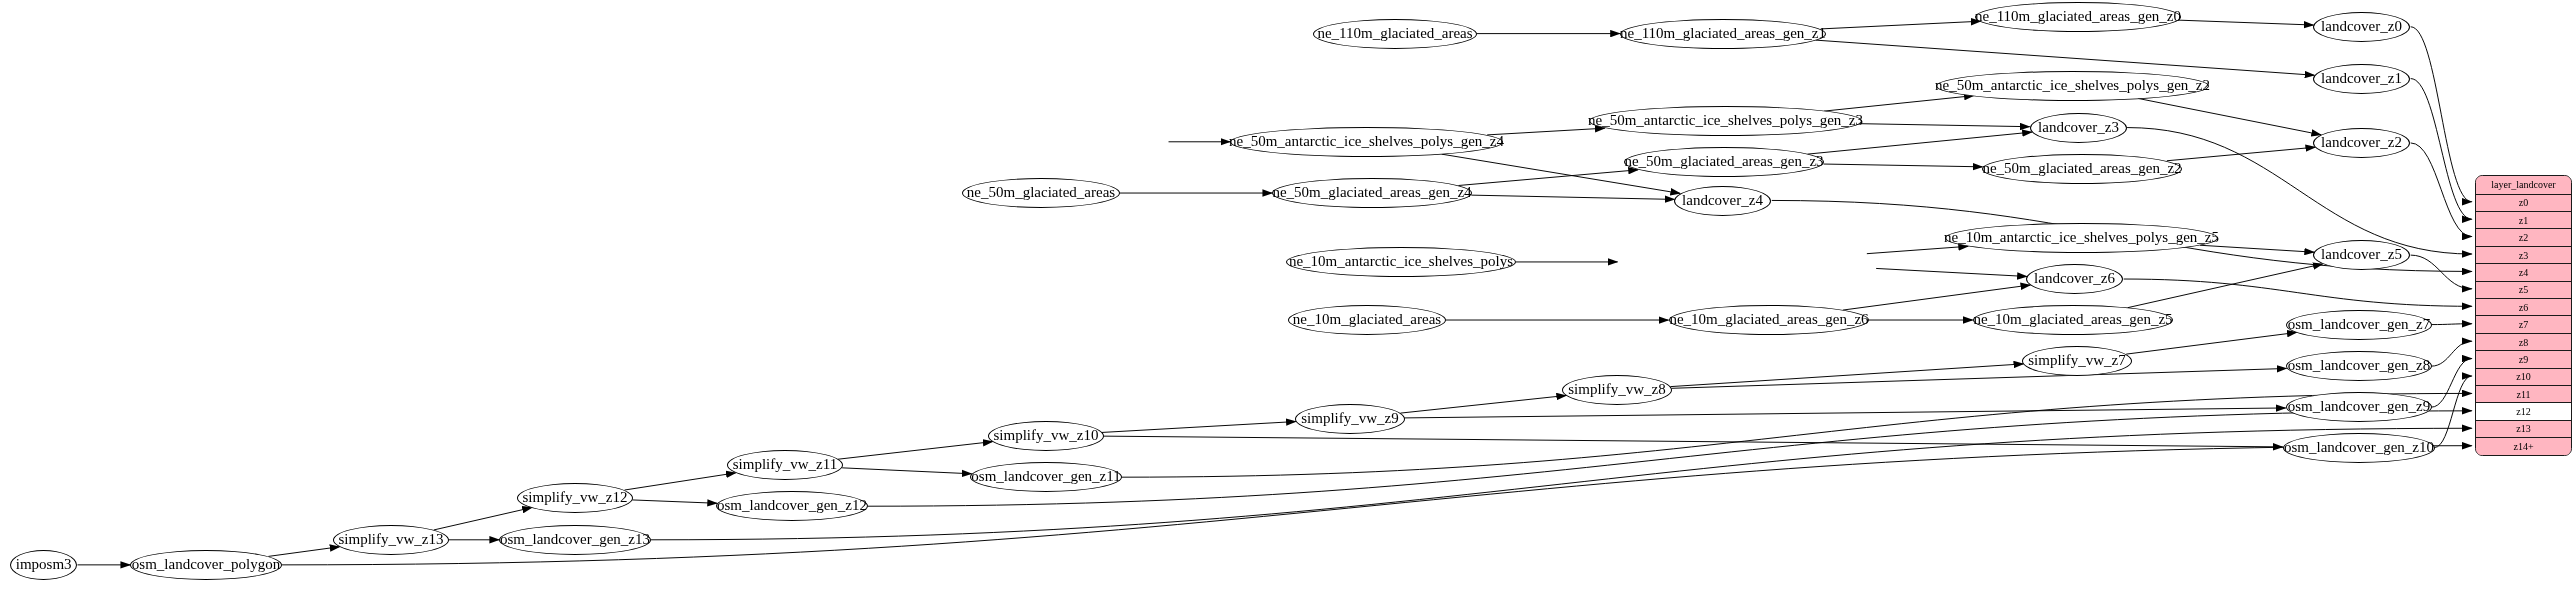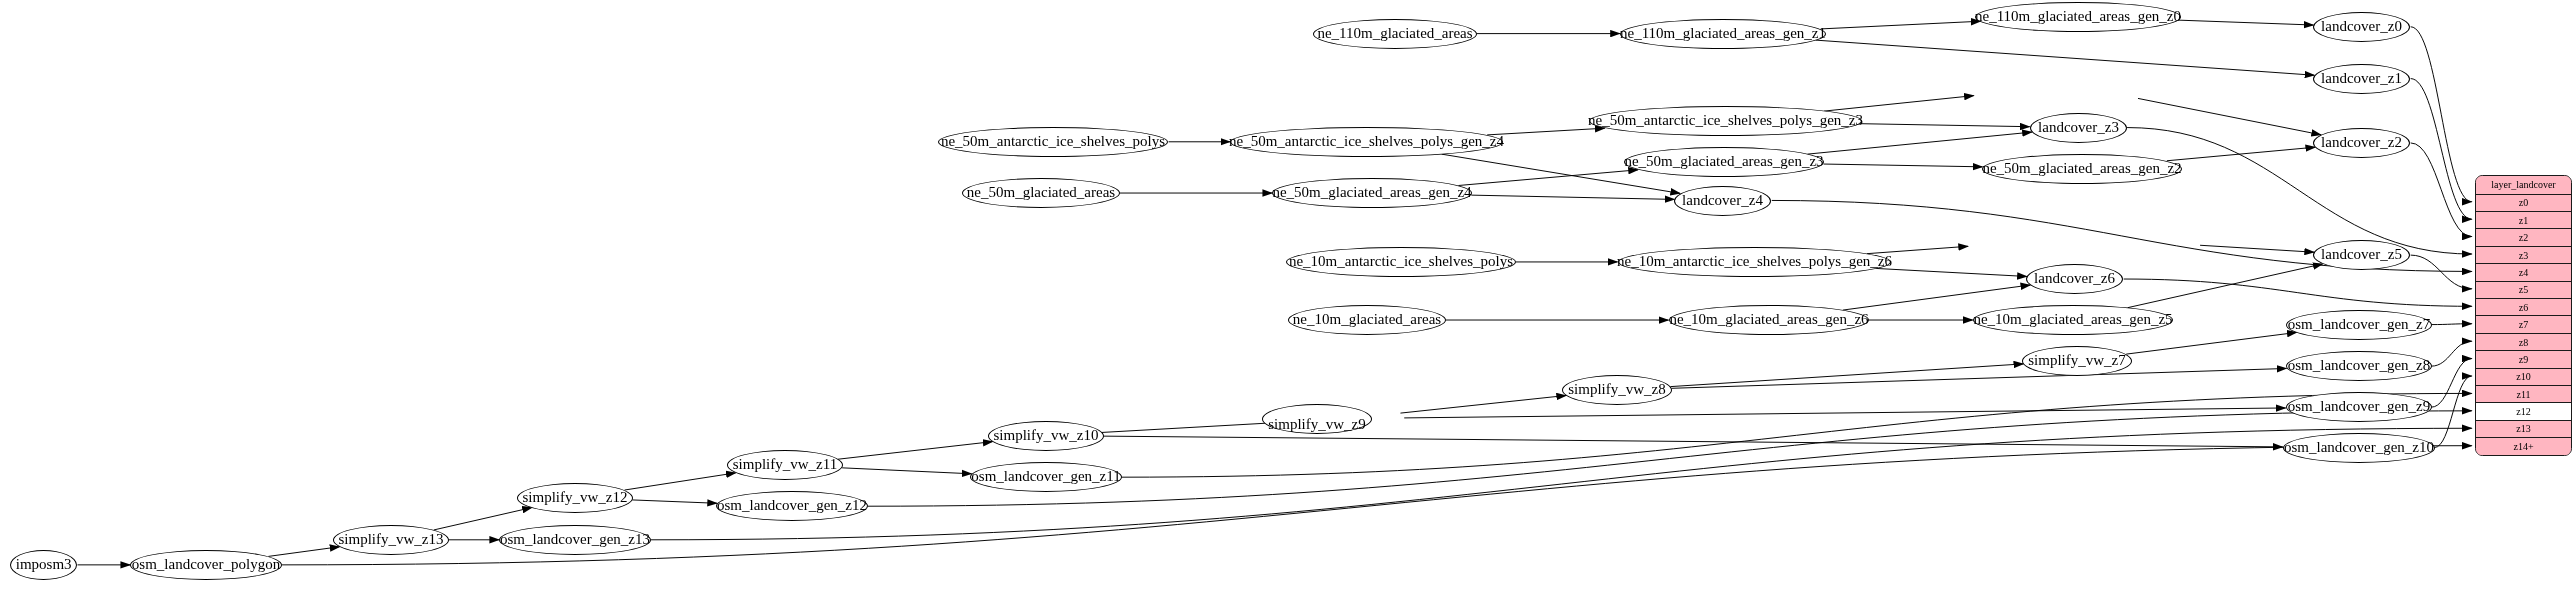--- a/index.html
+++ b/index.html
@@ -157,21 +157,21 @@
     </div>
     <div class="node" style="left: 727px; top: 450px; width: 116px; height: 30px;">
       <span>simplify_vw_z11</span>
     </div>
     <div class="node" style="left: 970px; top: 462px; width: 152px; height: 30px;">
       <span>osm_landcover_gen_z11</span>
     </div>
     <div class="node" style="left: 988px; top: 421px; width: 116px; height: 30px;">
       <span>simplify_vw_z10</span>
     </div>
-    <div class="node" style="left: 1262px; top: 404px; width: 110px; height: 30px; align-items: flex-end;">
+    <div class="node" style="left: 1295px; top: 404px; width: 110px; height: 30px;">
       <span>simplify_vw_z9</span>
     </div>
     <div class="node" style="left: 1562px; top: 375px; width: 110px; height: 30px;">
       <span>simplify_vw_z8</span>
     </div>
     <div class="node" style="left: 2022px; top: 346px; width: 110px; height: 30px;">
       <span>simplify_vw_z7</span>
     </div>
     <div class="node" style="left: 2283px; top: 433px; width: 152px; height: 30px;">
       <span>osm_landcover_gen_z10</span>
@@ -190,22 +190,22 @@
     </div>
     <div class="node" style="left: 1669px; top: 305px; width: 200px; height: 30px;">
       <span>ne_10m_glaciated_areas_gen_z6</span>
     </div>
     <div class="node" style="left: 1973px; top: 305px; width: 200px; height: 30px;">
       <span>ne_10m_glaciated_areas_gen_z5</span>
     </div>
     <div class="node" style="left: 1286px; top: 247px; width: 230px; height: 30px;">
       <span>ne_10m_antarctic_ice_shelves_polys</span>
     </div>
-    <div class="node" style="left: 1618px; top: 247px; width: 273px; height: 30px;">
-      <span>ne_10m_antarctic_ice_shelves_polys_gen_z6</span>
+    <div class="node" style="left: 1945px; top: 223px; width: 273px; height: 30px;">
+      <span>ne_10m_antarctic_ice_shelves_polys_gen_z5</span>
     </div>
     <div class="node" style="left: 2026px; top: 264px; width: 97px; height: 30px;">
       <span>landcover_z6</span>
     </div>
     <div class="node" style="left: 2313px; top: 240px; width: 97px; height: 30px;">
       <span>landcover_z5</span>
     </div>
     <div class="node" style="left: 962px; top: 178px; width: 158px; height: 30px;">
       <span>ne_50m_glaciated_areas</span>
     </div>
@@ -214,28 +214,28 @@
     </div>
     <div class="node" style="left: 1624px; top: 147px; width: 200px; height: 30px;">
       <span>ne_50m_glaciated_areas_gen_z3</span>
     </div>
     <div class="node" style="left: 1982px; top: 154px; width: 200px; height: 30px;">
       <span>ne_50m_glaciated_areas_gen_z2</span>
     </div>
     <div class="node" style="left: 1674px; top: 186px; width: 97px; height: 30px;">
       <span>landcover_z4</span>
     </div>
-    <div class="node" style="left: 938px; top: 127px; width: 230px; height: 30px;">
-      <span>ne_50m_antarctic_ice_shelves_polys</span>
-    </div>
     <div class="node" style="left: 1230px; top: 127px; width: 273px; height: 30px;">
       <span>ne_50m_antarctic_ice_shelves_polys_gen_z4</span>
     </div>
     <div class="node" style="left: 1589px; top: 106px; width: 273px; height: 30px;">
       <span>ne_50m_antarctic_ice_shelves_polys_gen_z3</span>
+    </div>
+    <div class="node" style="left: 1936px; top: 71px; width: 273px; height: 30px;">
+      <span>ne_50m_antarctic_ice_shelves_polys_gen_z2</span>
     </div>
     <div class="node" style="left: 2030px; top: 113px; width: 97px; height: 30px;">
       <span>landcover_z3</span>
     </div>
     <div class="node" style="left: 2313px; top: 128px; width: 97px; height: 30px;">
       <span>landcover_z2</span>
     </div>
     <div class="node" style="left: 1313px; top: 19px; width: 164px; height: 30px;">
       <span>ne_110m_glaciated_areas</span>
     </div>

